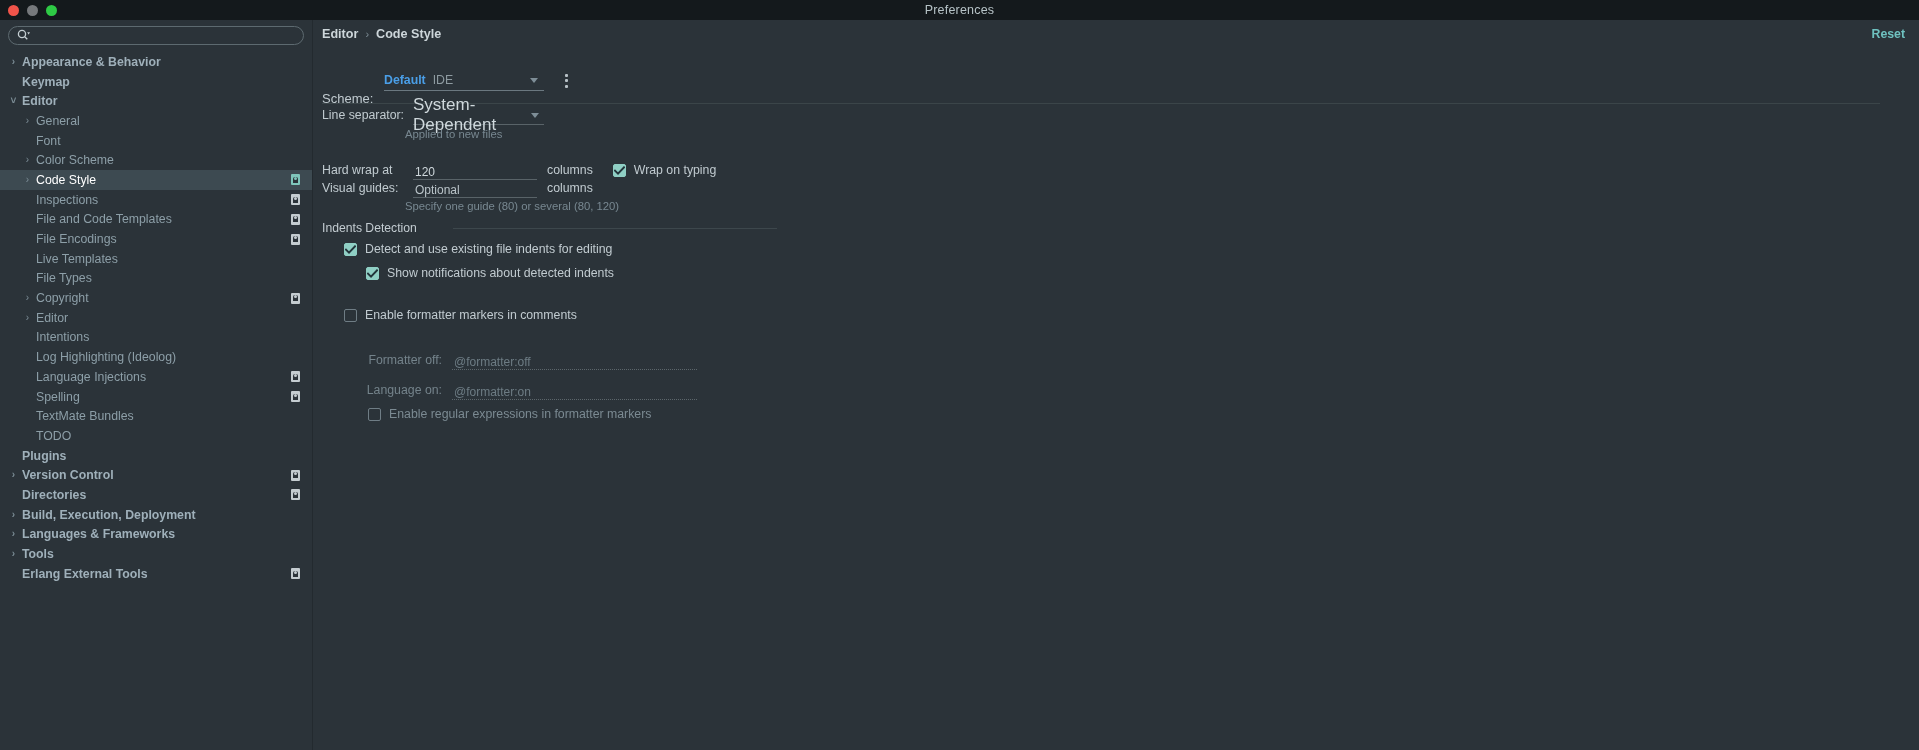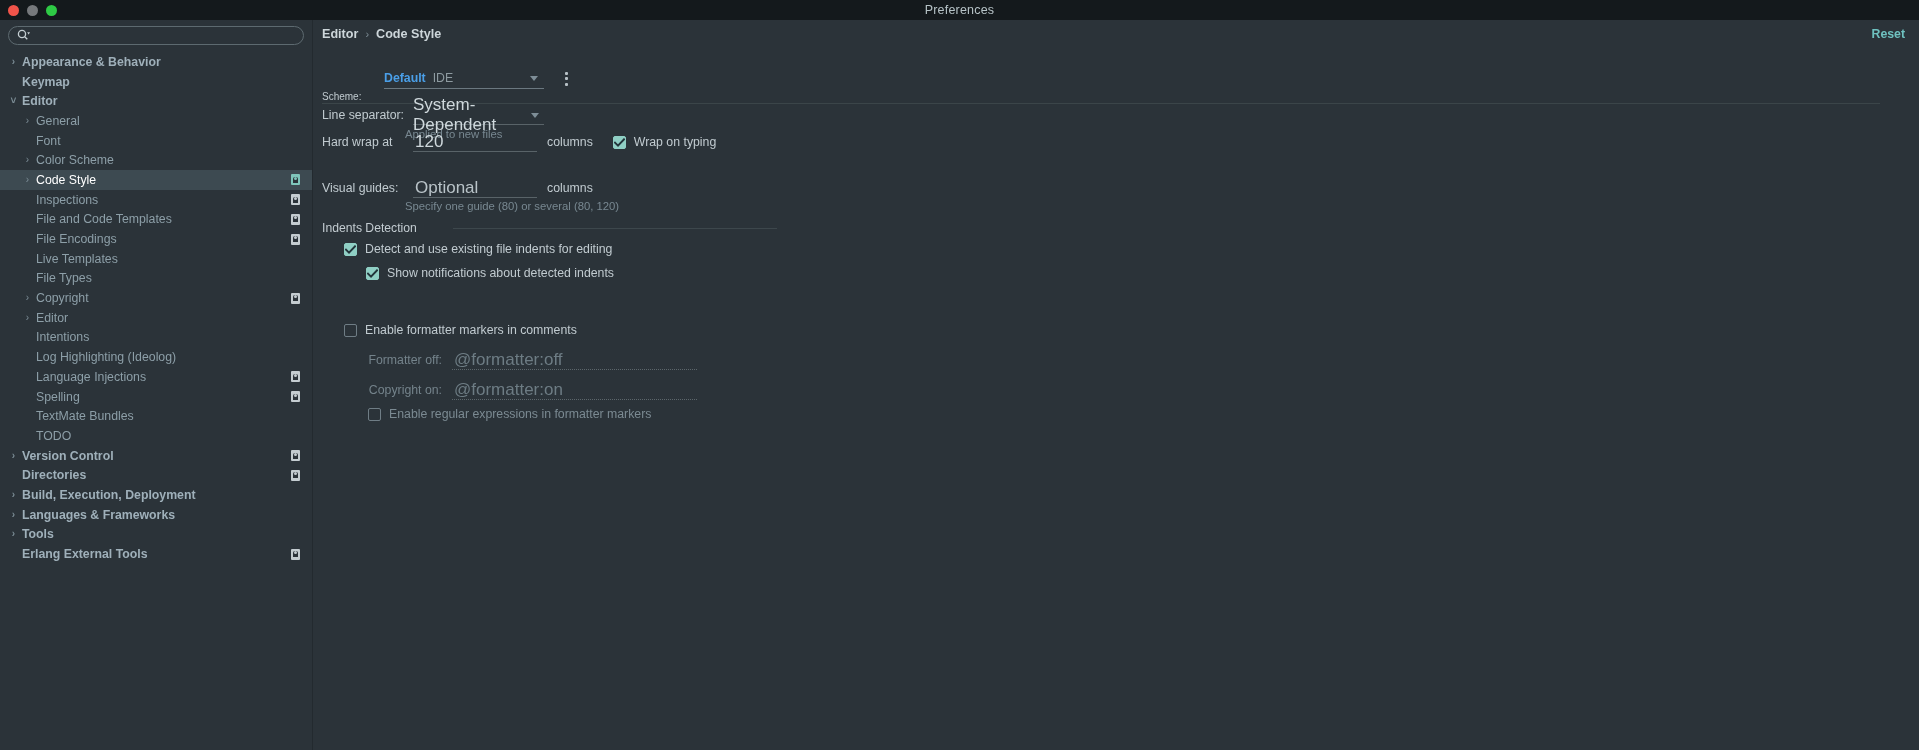--- a/index.html
+++ b/index.html
@@ -90,21 +90,21 @@
   .crumbs .sep { color: #7d8c94; font-weight: normal; font-size: 11px; }
   .reset {
     position: absolute; right: 14px; top: 7px;
     font-size: 12.3px; font-weight: bold; color: #6fc2c0; cursor: pointer;
   }
 
   .schemerow {
     position: absolute; left: 8px; top: 35px;
     display: flex; align-items: center;
   }
-  .schemerow .lab { font-size: 10px; color: #c1cbd0; width: 56px; margin-top: 36px; }
+  .schemerow .lab { font-size: 13px; color: #c1cbd0; width: 56px; margin-top: 36px; }
   .scheme-select {
     width: 160px; height: 20px; margin-left: 6px;
     border-bottom: 1px solid #6b7880;
     display: flex; align-items: center; position: relative;
   }
   .scheme-select .name { font-size: 12.3px; font-weight: bold; color: #4a9fe8; }
   .scheme-select .kind { font-size: 12.3px; color: #8e9ba1; margin-left: 7px; }
   .scheme-select .caret {
     position: absolute; right: 6px; top: 7px;
     width: 0; height: 0; border-left: 4.5px solid transparent;
@@ -121,21 +121,21 @@
     position: absolute; left: 8px; width: 1558px; height: 1px; background: #3b4549;
   }
 
   
   .row { position: absolute; display: flex; align-items: center; }
   .rowlabel { font-size: 12.3px; color: #c1cbd0; }
   .hint { position: absolute; font-size: 11.3px; color: #788891; }
 
   .field {
     border-bottom: 1px solid #596368; height: 20px;
-    display: flex; align-items: flex-start; font-size: 17px; color: #cfd8dc;
+    display: flex; align-items: flex-end; font-size: 12px; color: #cfd8dc;
   }
   .field.placeholder { color: #b9c3c8; }
   .field.disabled { border-bottom: 1px dotted #5c666b; color: #6d7c84; }
 
   .selectfield {
     height: 20px; border-bottom: 1px solid #596368; position: relative;
     display: flex; align-items: center; font-size: 17px; color: #cfd8dc;
   }
   .selectfield .caret {
     position: absolute; right: 5px; top: 8px;
@@ -268,20 +268,23 @@
           <span class="inner"></span>
         </span>
       </div>
       <div class="node lvl1">
         <span class="label">TextMate Bundles</span>
       </div>
       <div class="node lvl1">
         <span class="label">TODO</span>
       </div>
       <div class="node lvl0 bold">
+        <span class="label">Plugins</span>
+      </div>
+      <div class="node lvl0 bold">
         <span class="arrow">›</span>
         <span class="label">Version Control</span>
         <span class="badge">
           <span class="inner"></span>
         </span>
       </div>
       <div class="node lvl0 bold">
         <span class="label">Directories</span>
         <span class="badge">
           <span class="inner"></span>
@@ -336,21 +339,21 @@
 
   <div class="row" style="left:8px; top:85px; width:420px;">
     <span class="rowlabel" style="width:83px">Line separator:</span>
     <div class="selectfield" style="width:131px; margin-left:8px;">
       <span>System-Dependent</span>
       <span class="caret"></span>
     </div>
   </div>
   <div class="hint" style="left:91px; top:108px;">Applied to new files</div>
 
-  <div class="row" style="left:8px; top:112px;">
+  <div class="row" style="left:8px; top:140px;">
     <span class="rowlabel" style="width:83px">Hard wrap at</span>
     <div class="field" style="width:124px; margin-left:8px; padding-left:2px;">
       <span>120</span>
     </div>
     <span class="unit" style="margin-left:10px;">columns</span>
     <span class="cb on" style="margin-left:20px;">
       <svg width="11" height="9" viewBox="0 0 11 9">
           <path d="M1 4.6 L4 7.6 L10 1.3" fill="none" stroke="#22343a" stroke-width="1.9" stroke-linecap="square"></path>
         </svg>
     </span>
@@ -383,36 +386,36 @@
   <div class="row" style="left:52px; top:246px;">
     <span class="cb on">
       <svg width="11" height="9" viewBox="0 0 11 9">
           <path d="M1 4.6 L4 7.6 L10 1.3" fill="none" stroke="#22343a" stroke-width="1.9" stroke-linecap="square"></path>
         </svg>
     </span>
     <span class="cbtext">Show notifications about detected indents</span>
   </div>
 
 
-  <div class="row" style="left:30px; top:303px;align-items:center;">
+  <div class="row" style="left:30px; top:288px;align-items:center;">
     <span class="cb off">
       
     </span>
     <span class="cbtext">Enable formatter markers in comments</span>
   </div>
 
   <div class="row" style="left:38px; top:330px;">
     <span class="rowlabel" style="color:#74838b; width:90px; text-align:right;">Formatter off:</span>
     <div class="field disabled" style="width:245px; margin-left:10px; padding-left:2px;">
       <span>@formatter:off</span>
     </div>
   </div>
 
   <div class="row" style="left:38px; top:360px;">
-    <span class="rowlabel" style="color:#74838b; width:90px; text-align:right;">Copyright on:</span>
+    <span class="rowlabel" style="color:#74838b; width:90px; text-align:right;">Language on:</span>
     <div class="field disabled" style="width:245px; margin-left:10px; padding-left:2px;">
       <span>@formatter:on</span>
     </div>
   </div>
 
   <div class="row" style="left:54px; top:387px;">
     <span class="cb off">
       
     </span>
     <span class="cbtext dim">Enable regular expressions in formatter markers</span>

